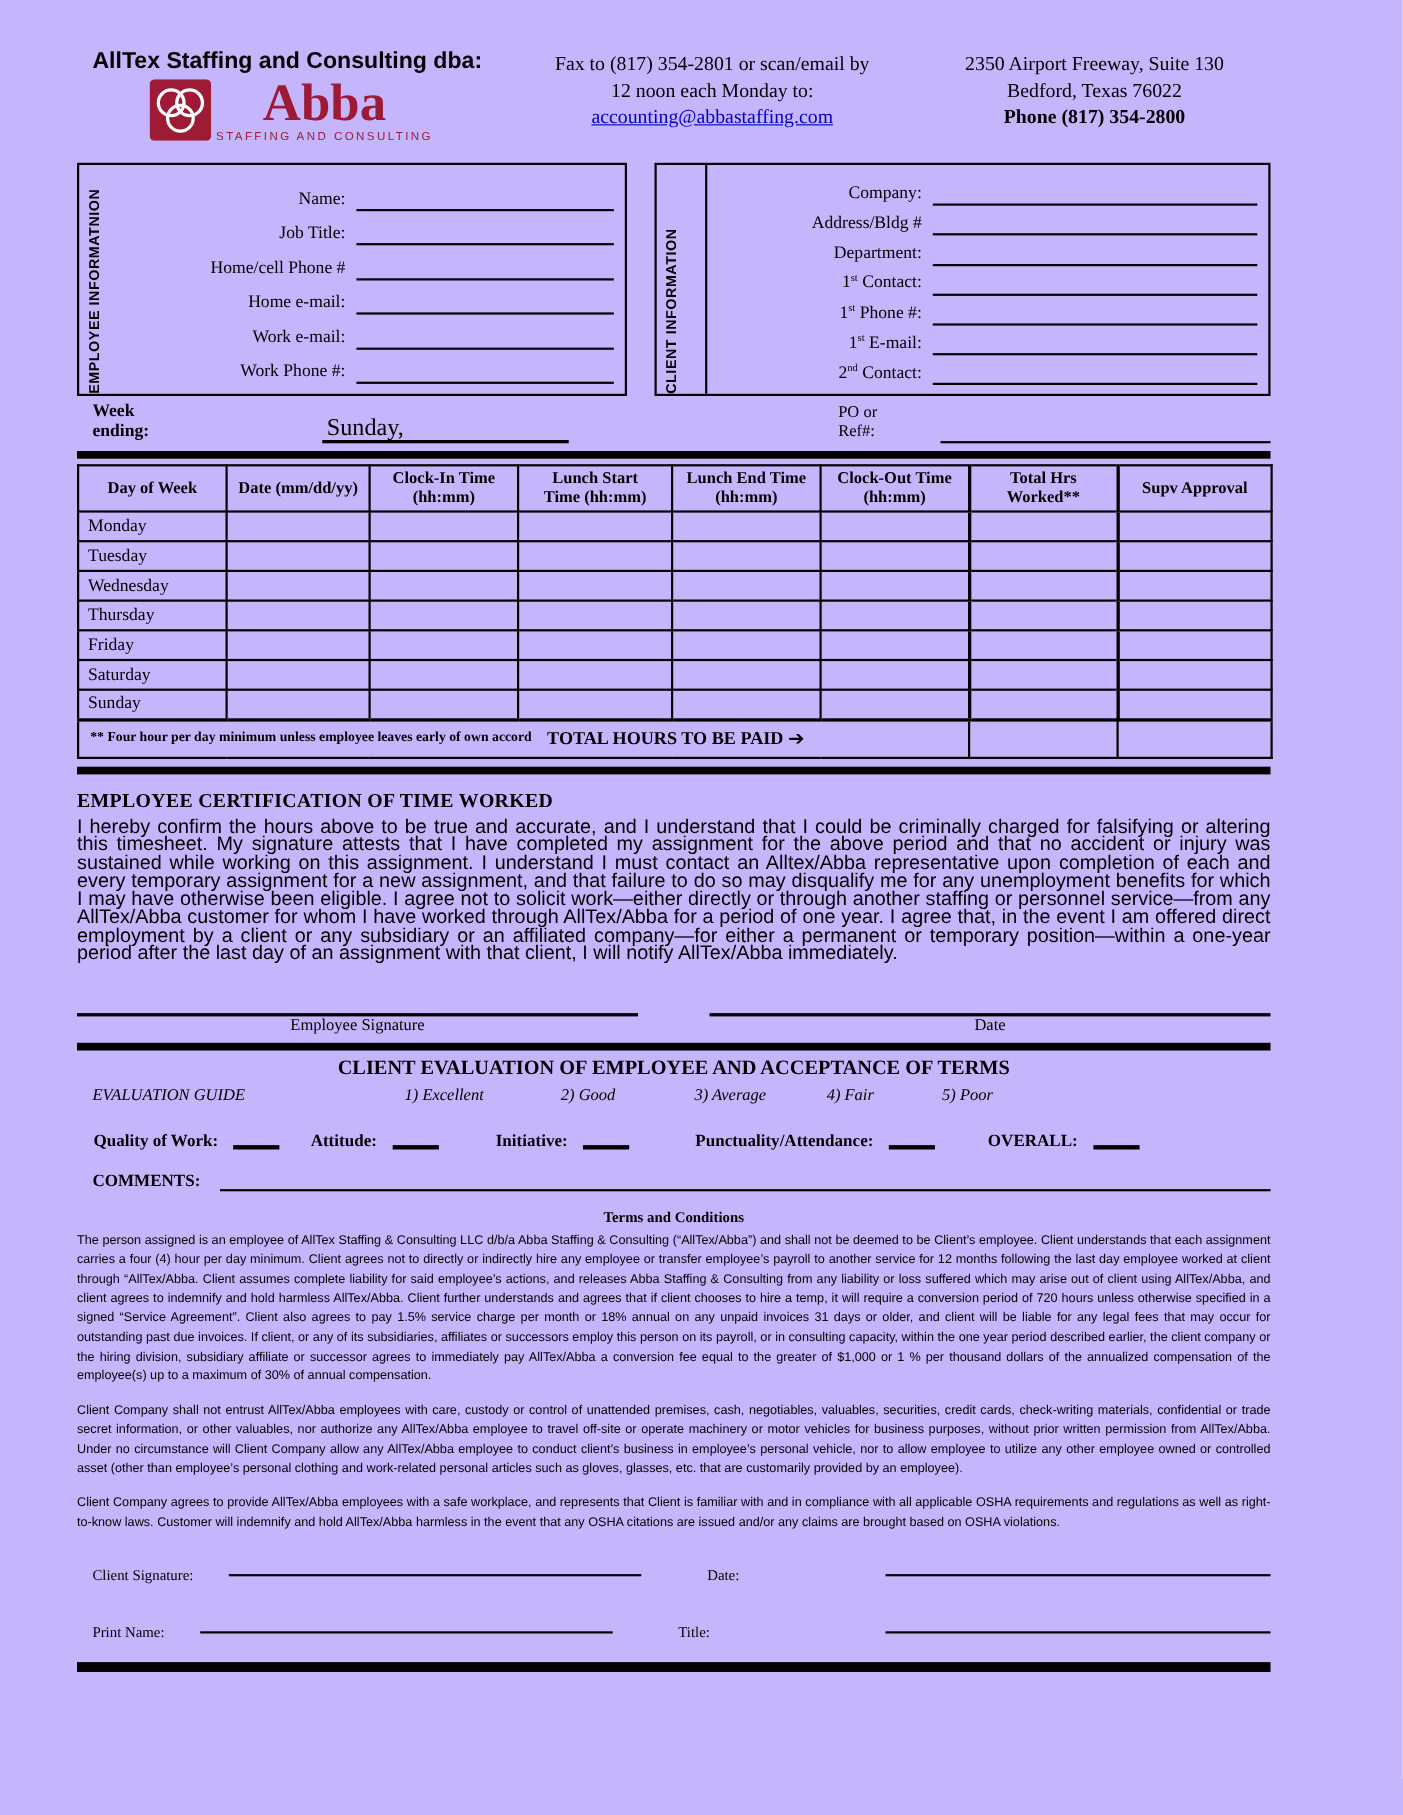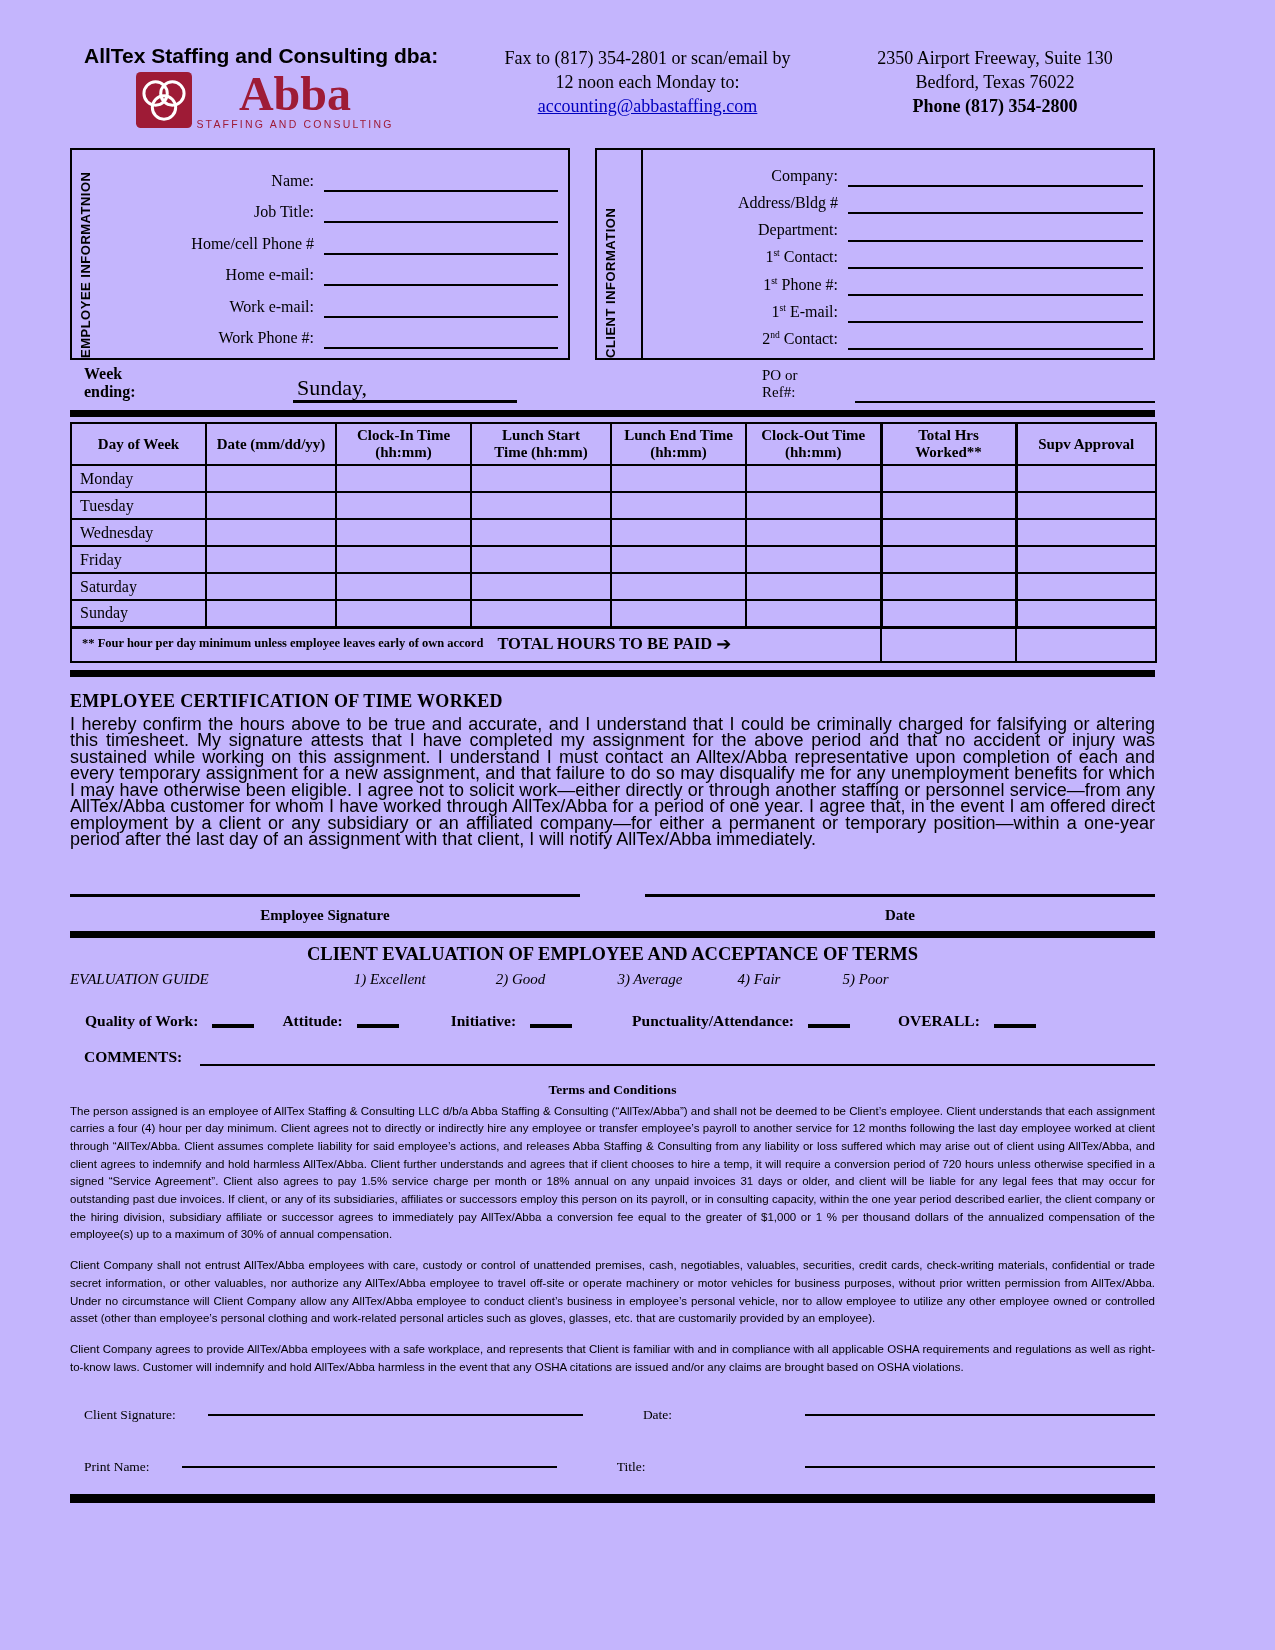--- a/index.html
+++ b/index.html
@@ -70,26 +70,26 @@
 
   
   .cert-title { font-weight:bold; font-size:18px; margin-top:14px; letter-spacing:0.3px; }
   .cert-body { font-family:"Liberation Sans", sans-serif; font-size:18px; line-height:16.5px; text-align:justify; margin-top:4px; }
 
   
   .sig-row { display:flex; margin-top:46px; }
   .sig-block { width:510px; }
   .sig-block + .sig-block { margin-left:65px; }
   .sig-line { border-bottom:3px solid #000; height:0; }
-  .sig-label { text-align:center; font-weight:bold; font-size:15px; margin-top:10px; }
+  .sig-label { text-align:center; font-weight:normal; font-size:15px; margin-top:0; }
 
   
   .eval-title { text-align:center; font-weight:bold; font-size:18.5px; margin-top:6px; }
   .guide-row { display:flex; align-items:baseline; font-style:italic; font-size:15px; margin-top:6px; }
-  .guide-label { }
+  .guide-label { margin-left:14px; }
   .scale-1 { margin-left:145px; } .scale-2 { margin-left:70px; } .scale-3 { margin-left:72px; }
   .scale-4 { margin-left:55px; } .scale-5 { margin-left:62px; }
   .ratings-row { display:flex; align-items:flex-end; margin-top:24px; font-weight:bold; font-size:15.5px; }
   .rating-line { width:42px; border-bottom:4px solid #000; margin:0 0 2px 14px; height:12px; }
   .r-0 { margin-left:15px; } .r-1 { margin-left:28px; } .r-2 { margin-left:52px; } .r-3 { margin-left:60px; } .r-4 { margin-left:48px; }
   .comments-row { display:flex; align-items:flex-end; margin-top:18px; }
   .comments-label { font-weight:bold; font-size:15.5px; padding-left:14px; }
   .comments-line { flex:1; border-bottom:2px solid #000; margin-left:18px; height:16px; }
 
   
@@ -289,20 +289,30 @@
       <td class="daycell">Wednesday</td>
       <td></td>
             <td></td>
             <td></td>
             <td></td>
             <td></td>
             <td class="col-total"></td>
             <td></td>
     </tr>
     <tr>
+      <td class="daycell">Thursday</td>
+      <td></td>
+            <td></td>
+            <td></td>
+            <td></td>
+            <td></td>
+            <td class="col-total"></td>
+            <td></td>
+    </tr>
+    <tr>
       <td class="daycell">Friday</td>
       <td></td>
             <td></td>
             <td></td>
             <td></td>
             <td></td>
             <td class="col-total"></td>
             <td></td>
     </tr>
     <tr>

